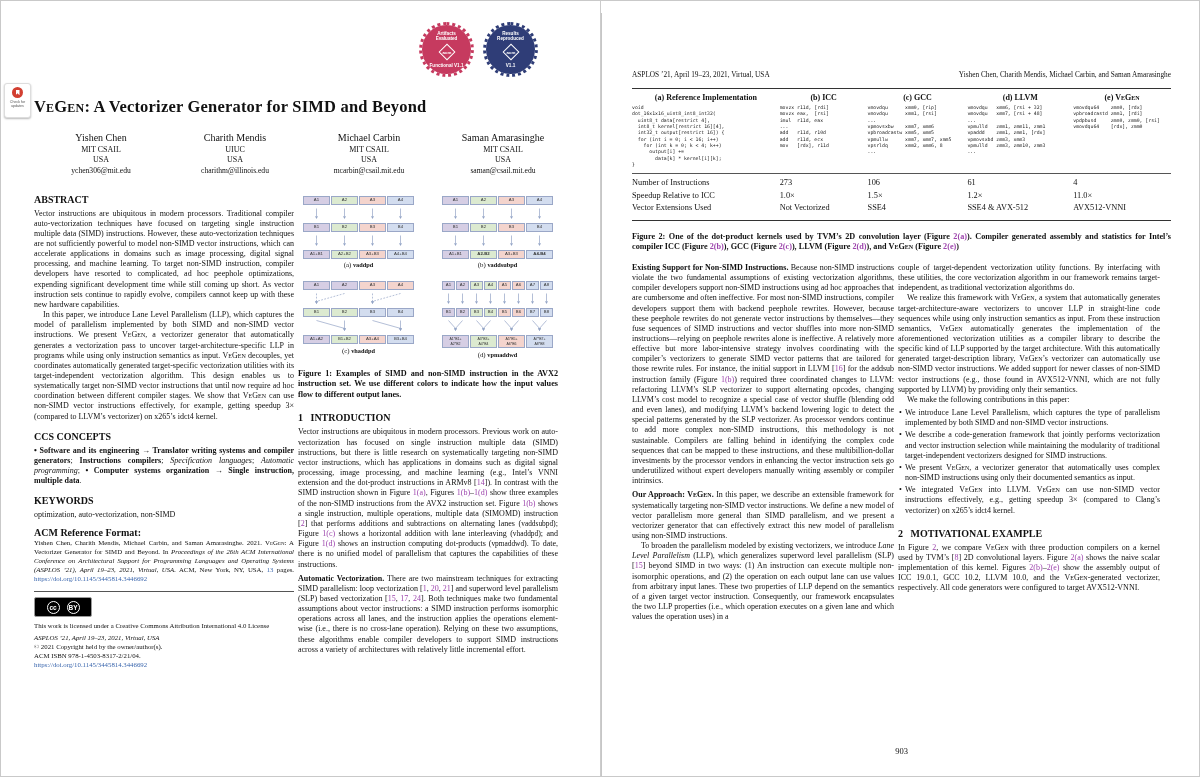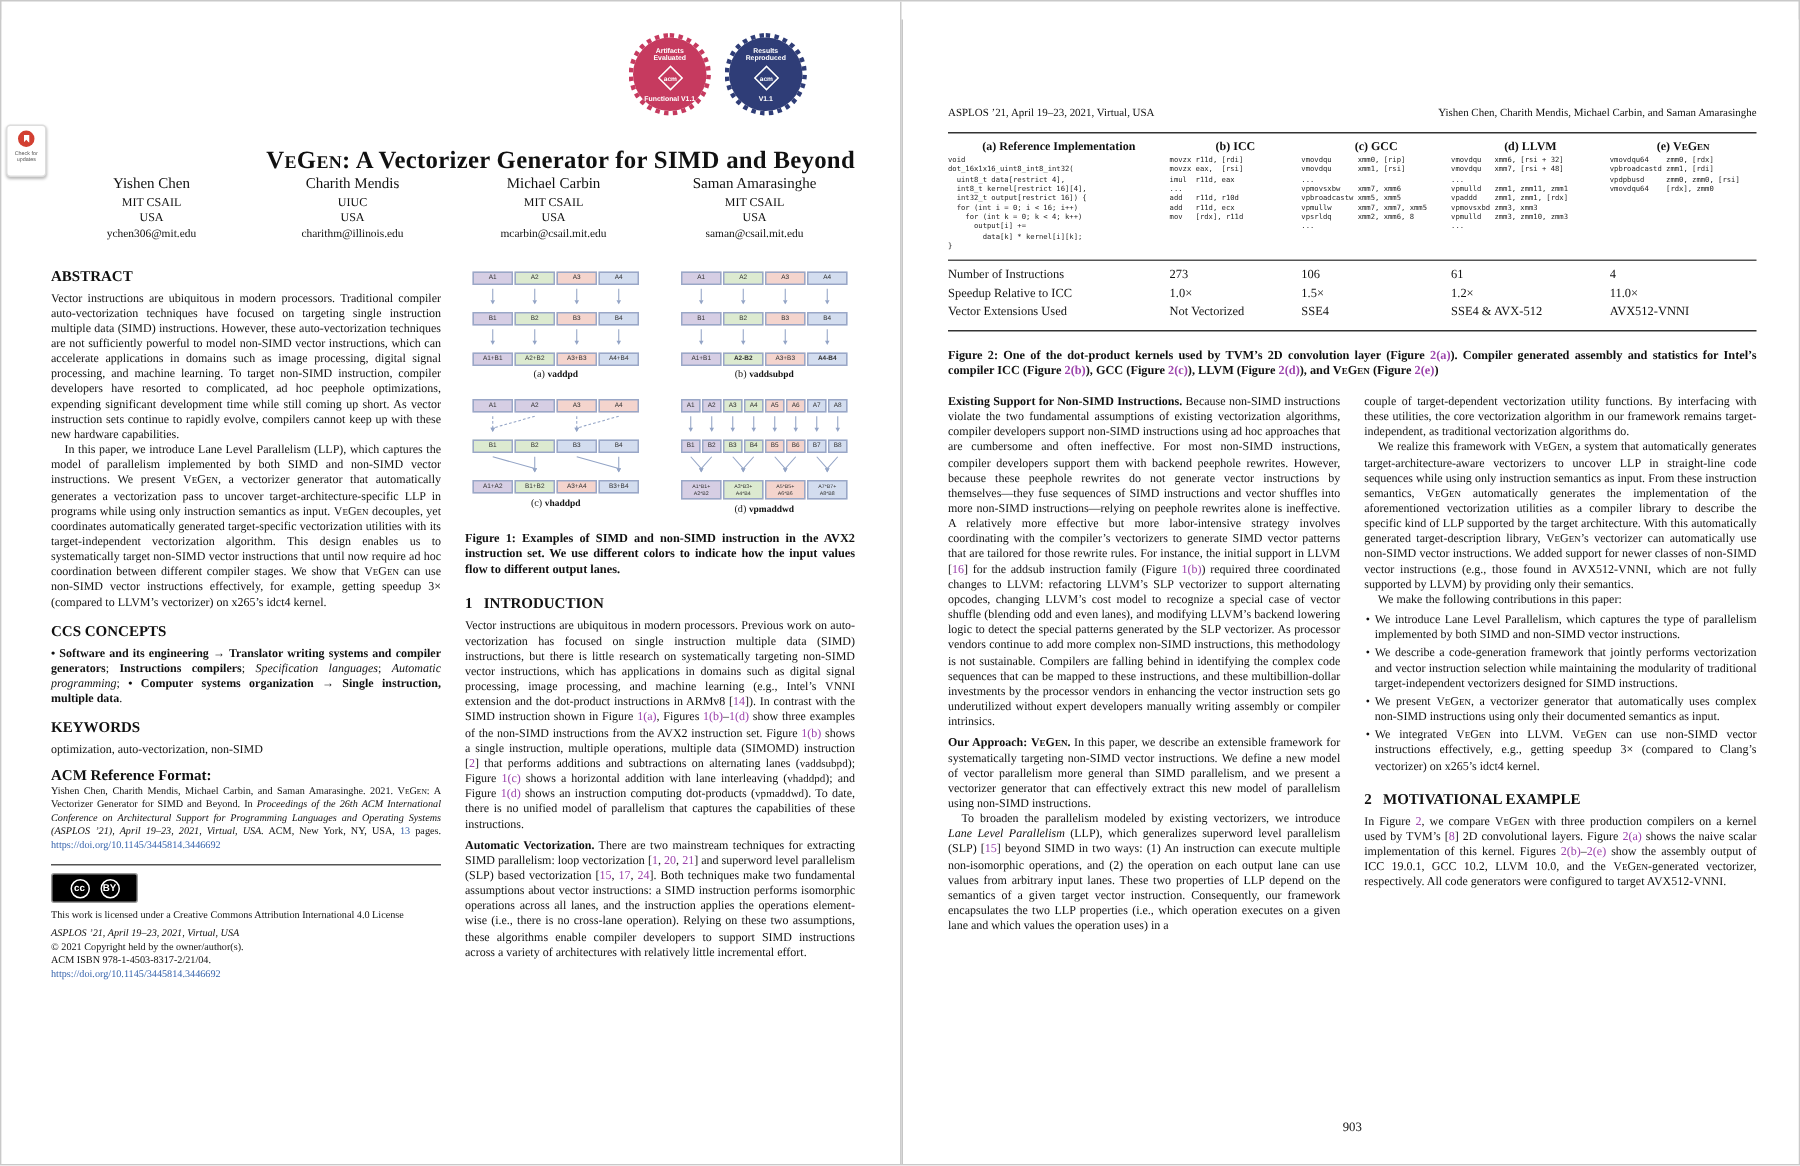--- a/index.html
+++ b/index.html
@@ -10,27 +10,27 @@
 .page.left{left:0;width:599px;padding:0 30px 0 33px}
 .page.right{left:600px;width:600px;padding:0 30px;border-left:1px solid #c6c6c6}
 .divider{position:absolute;left:599px;top:0;width:1px;height:777px;background:#cccccc}
 .sc{font-variant:small-caps}
 .b{font-weight:bold}
 .i{font-style:italic}
 .bsc{font-weight:bold;font-variant:small-caps}
 .cite{color:#9c44ac}
 .url{color:#3a66ad}
 .code{font-family:Liberation Serif, serif;font-size:0.92em}
-.title{margin-top:84px;text-align:right;font-size:16.5px;font-weight:bold;letter-spacing:0.2px}
-.authors{display:flex;}
+.title{margin-top:84px;text-align:left;font-size:16.5px;font-weight:bold;letter-spacing:0.2px}
+.authors{display:flex;margin-top:15px}
 .author{flex:1;text-align:center}
 .author-name{font-size:10px}
 .author-affiliation,.author-country{font-size:8px;margin-top:1.5px}
 .author-email{font-size:7.6px;margin-top:1.5px}
-.cols{display:flex;gap:16px;margin-top:15px}
+.cols{display:flex;gap:4px;margin-top:15px}
 .col{width:260px}
 .h1{font-size:10px;font-weight:bold;margin:9px 0 4px;white-space:pre-wrap}
 .h1.sect{margin-top:12px}
 .p{font-size:8px;line-height:1.27;text-align:justify}
 .p.ind{text-indent:9px}
 .p.runin{margin-top:4px}
 .small{font-size:6.8px;line-height:1.35;text-align:justify}
 .acmhead{font-size:10px;font-weight:bold;margin-top:6px}
 .colrule{border:none;border-top:0.8px solid #555;margin:8px 0 5px}
 .ccrow{margin:2px 0 4px}

